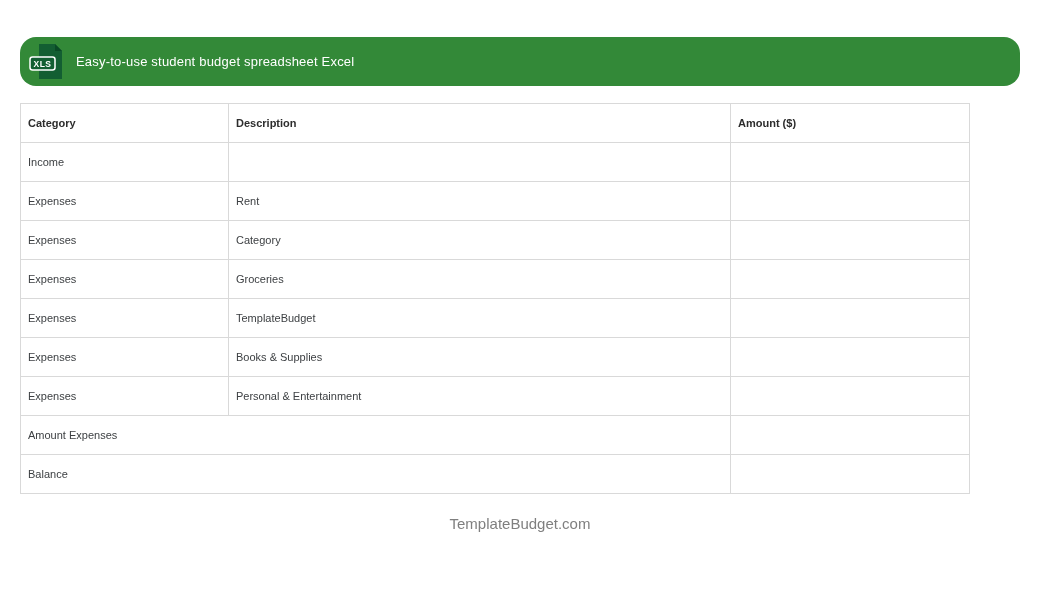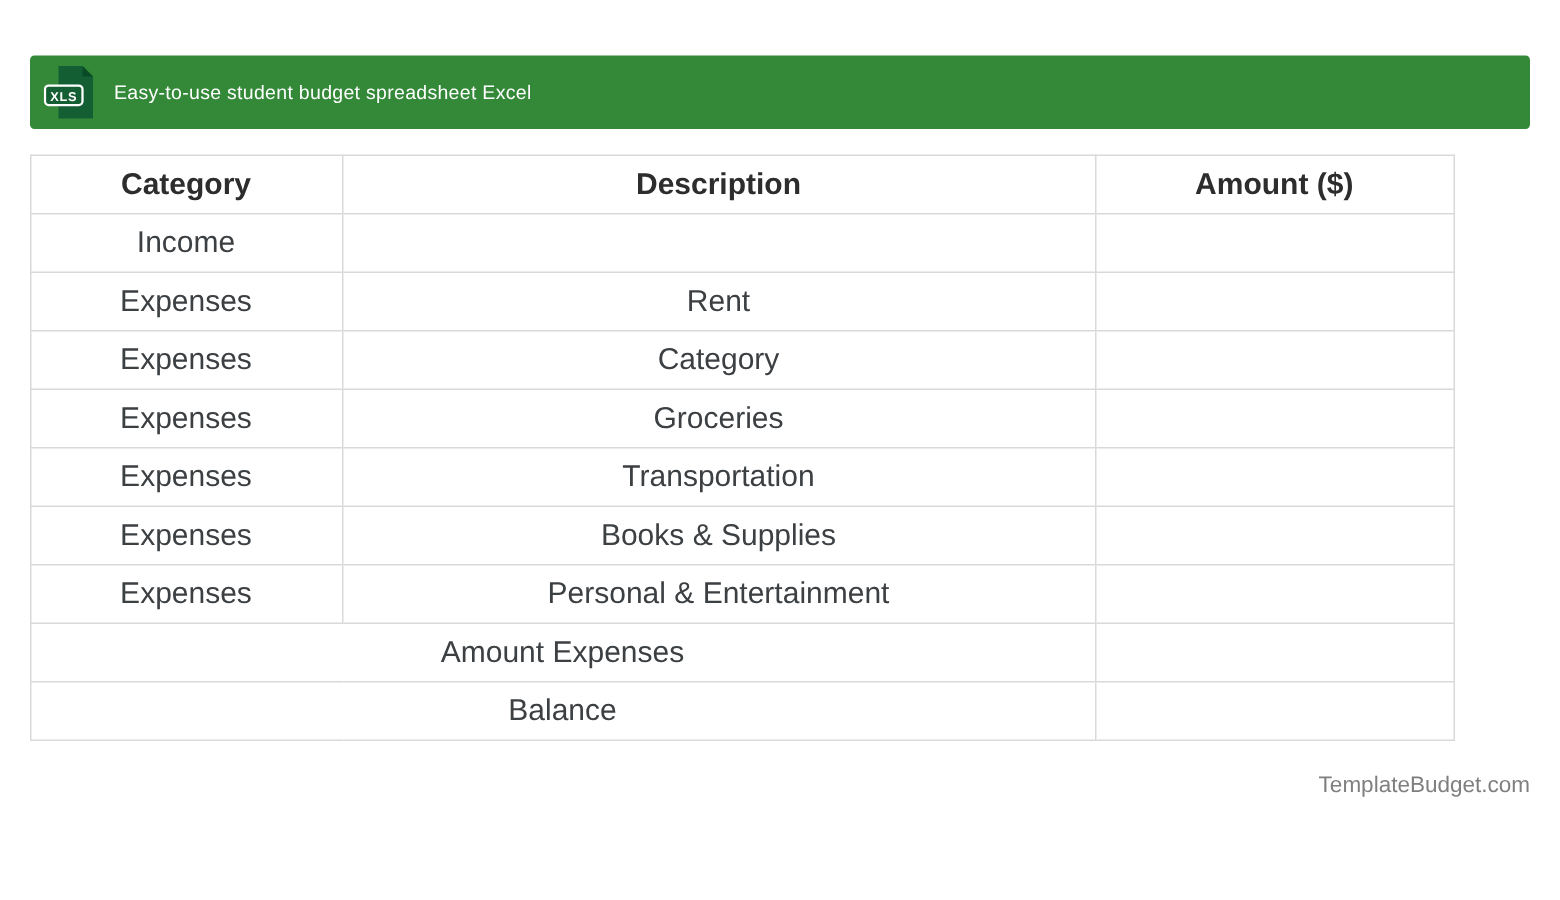--- a/index.html
+++ b/index.html
@@ -24,21 +24,21 @@
   .page {
     position: relative;
     width: 1040px;
     height: 600px;
     background: #ffffff;
   }
   .header-bar {
     margin: 37px 20px 0 20px;
     width: 1000px;
     height: 49px;
-    border-radius: 3px;
+    border-radius: 16px;
     background: var(--header-bg);
     display: flex;
     align-items: center;
     padding-left: 9px;
   }
   .file-icon {
     width: 34px;
     height: 38px;
     flex: none;
     display: block;
@@ -58,36 +58,36 @@
     width: 949px;
   }
   .col-category   { width: 208px; }
   .col-description{ width: 502px; }
   .col-amount     { width: 239px; }
   .budget-table th,
   .budget-table td {
     border: 1px solid var(--border);
     height: 39px;
     padding: 0 8px 0 7px;
-    font-size: 20px;
-    text-align: center;
+    font-size: 11px;
+    text-align: left;
     vertical-align: middle;
     color: var(--text);
     font-weight: 400;
     overflow: hidden;
     white-space: nowrap;
   }
   .budget-table th {
     font-weight: 700;
     color: var(--heading-text);
   }
   .footer {
     width: 1000px;
     margin: 21px 20px 0 20px;
-    text-align: right;
+    text-align: center;
   }
   .footer-link {
     font-size: 15px;
     color: var(--footer-text);
     text-decoration: none;
   }
 </style>
 </head>
 <body>
 
@@ -132,21 +132,21 @@
         <td>Category</td>
         <td></td>
       </tr>
       <tr>
         <td>Expenses</td>
         <td>Groceries</td>
         <td></td>
       </tr>
       <tr>
         <td>Expenses</td>
-        <td>Transportation</td>
+        <td>TemplateBudget</td>
         <td></td>
       </tr>
       <tr>
         <td>Expenses</td>
         <td>Books &amp; Supplies</td>
         <td></td>
       </tr>
       <tr>
         <td>Expenses</td>
         <td>Personal &amp; Entertainment</td>

